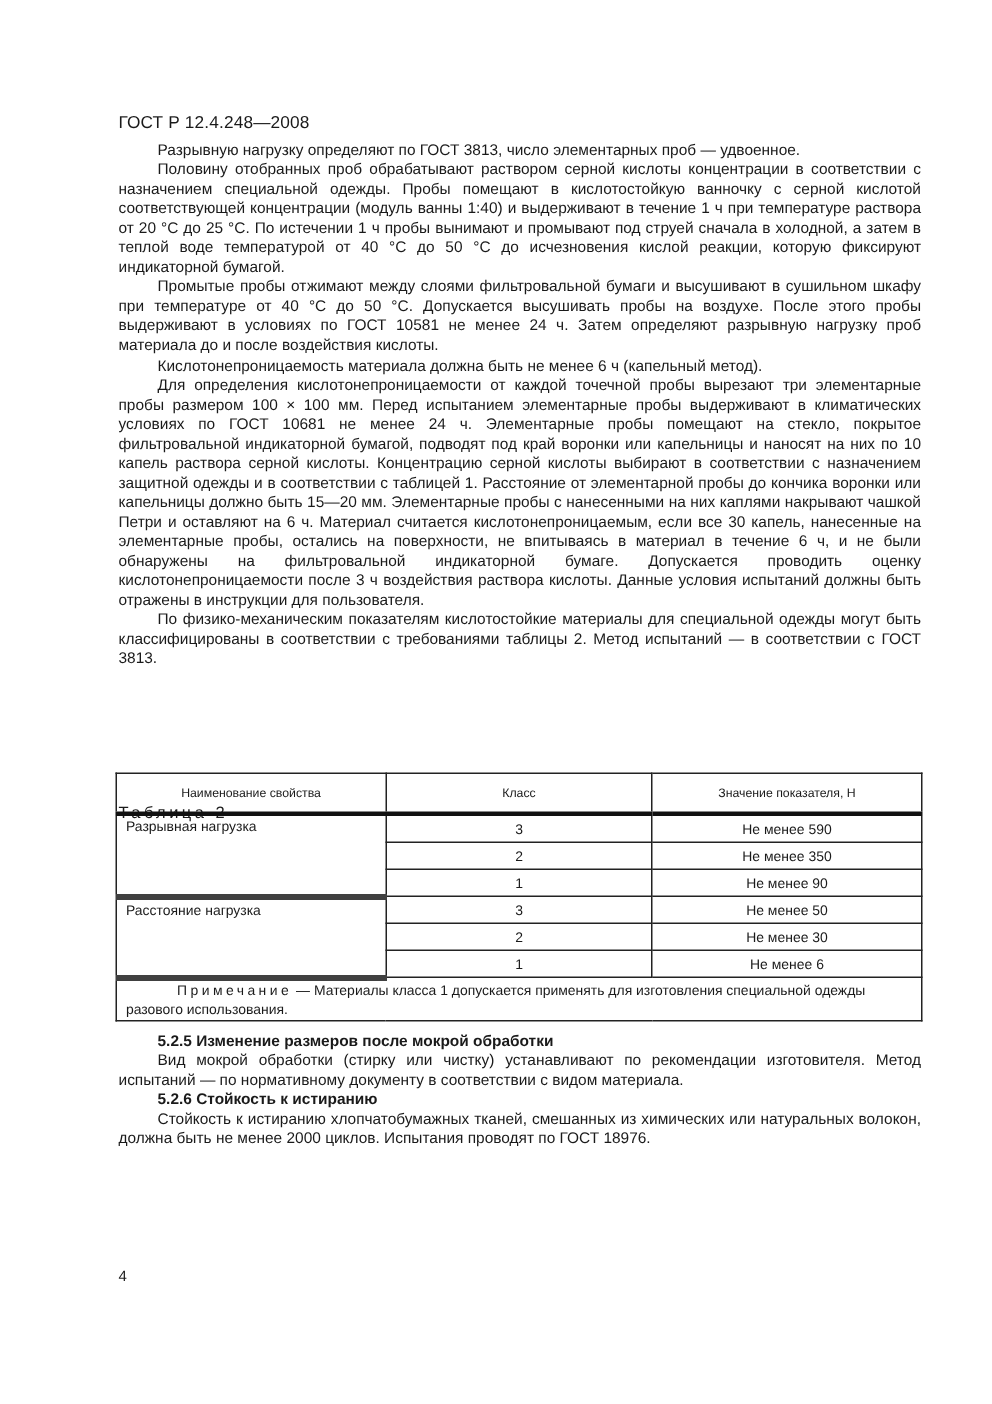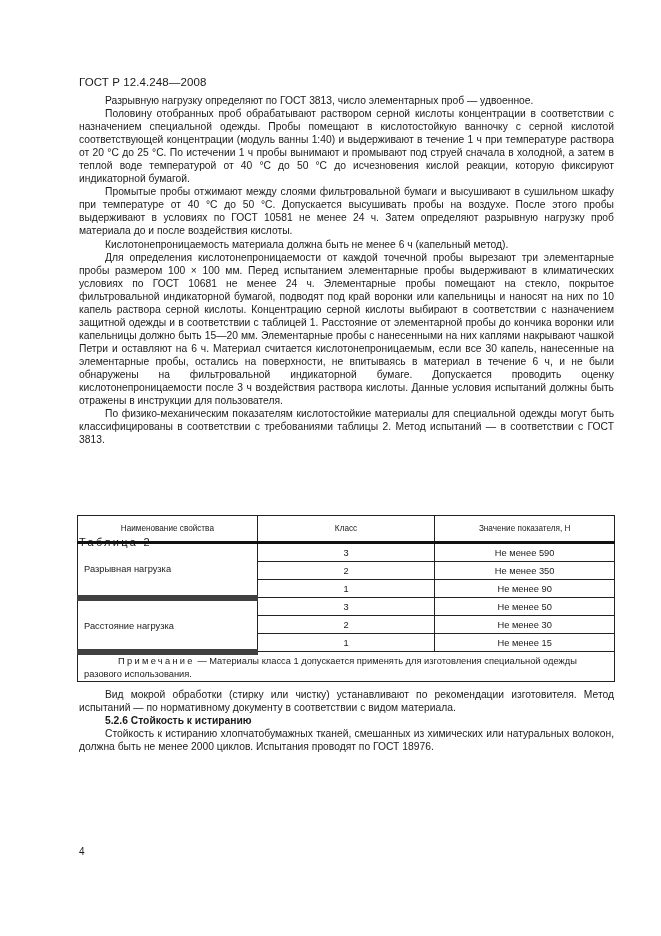--- a/index.html
+++ b/index.html
@@ -11,21 +11,21 @@
   .body-text p { margin:0; text-indent:26px; }
   .body-text p.heading { font-weight:bold; text-indent:26px; }
   .block-1 { top:94px; }
   .block-2 { top:688px; }
   .table-caption { position:absolute; left:79px; top:500px; font-size:11px; letter-spacing:2.3px;margin-top:36px; }
   table.tbl { position:absolute; left:77px; top:515px; width:538px; border-collapse:collapse; font-size:9.3px;border-radius:32px; }
   table.tbl td, table.tbl th { border:1px solid #222; padding:0 6px; }
   table.tbl th { font-weight:normal; font-size:8.2px; height:25px; border-bottom:3px solid #111; }
   table.tbl td { height:17px; }
   table.tbl td.num, table.tbl td.val { text-align:center; }
-  table.tbl td.name { vertical-align:top; padding-top:20px; border-bottom:6px solid #404040; }
+  table.tbl td.name { vertical-align:top; padding-top:2px; border-bottom:4px solid #404040; }
   table.tbl td.note { height:26px; text-indent:18px; line-height:13px; font-size:9.3px; }
   .spaced { letter-spacing:2.3px;margin-left:16px; }
   .page-number { position:absolute; left:79px; top:846px; font-size:10px; }
 </style>
 </head>
 <body>
 
 <div class="page">
   <div class="doc-header">ГОСТ Р 12.4.248—2008</div>
 
@@ -69,28 +69,29 @@
       <td class="name" rowspan="3">Расстояние нагрузка</td>
       <td class="num">3</td>
       <td class="val">Не менее 50</td>
     </tr>
     <tr>
       <td class="num">2</td>
       <td class="val">Не менее 30</td>
     </tr>
     <tr>
       <td class="num">1</td>
-      <td class="val">Не менее 15</td>
+      <td class="val">Не менее 6</td>
     </tr>
     <tr>
       <td class="note" colspan="3"><span class="spaced">Примечание</span><span> — Материалы класса 1 допускается применять для изготовления специальной одежды разового использования.</span></td>
     </tr>
   </tbody>
     </table>
 
   <div class="body-text block-2">
+    <p class="heading">5.2.5  Изменение размеров после мокрой обработки</p>
     <p>Вид мокрой обработки (стирку или чистку) устанавливают по рекомендации изготовителя. Метод испытаний — по нормативному документу в соответствии с видом материала.</p>
     <p class="heading">5.2.6  Стойкость к истиранию</p>
     <p>Стойкость к истиранию хлопчатобумажных тканей, смешанных из химических или натуральных волокон, должна быть не менее 2000 циклов. Испытания проводят по ГОСТ 18976.</p>
   </div>
 
   <div class="page-number">4</div>
 </div>
 
 </body></html>

